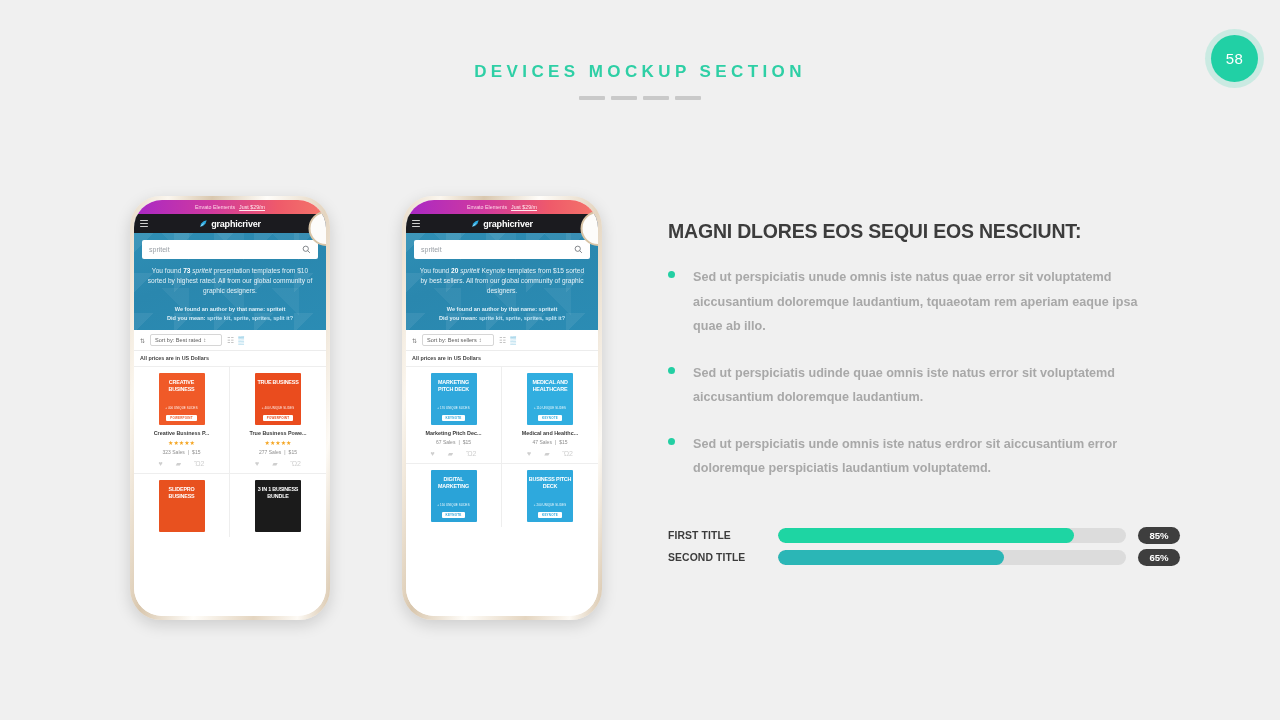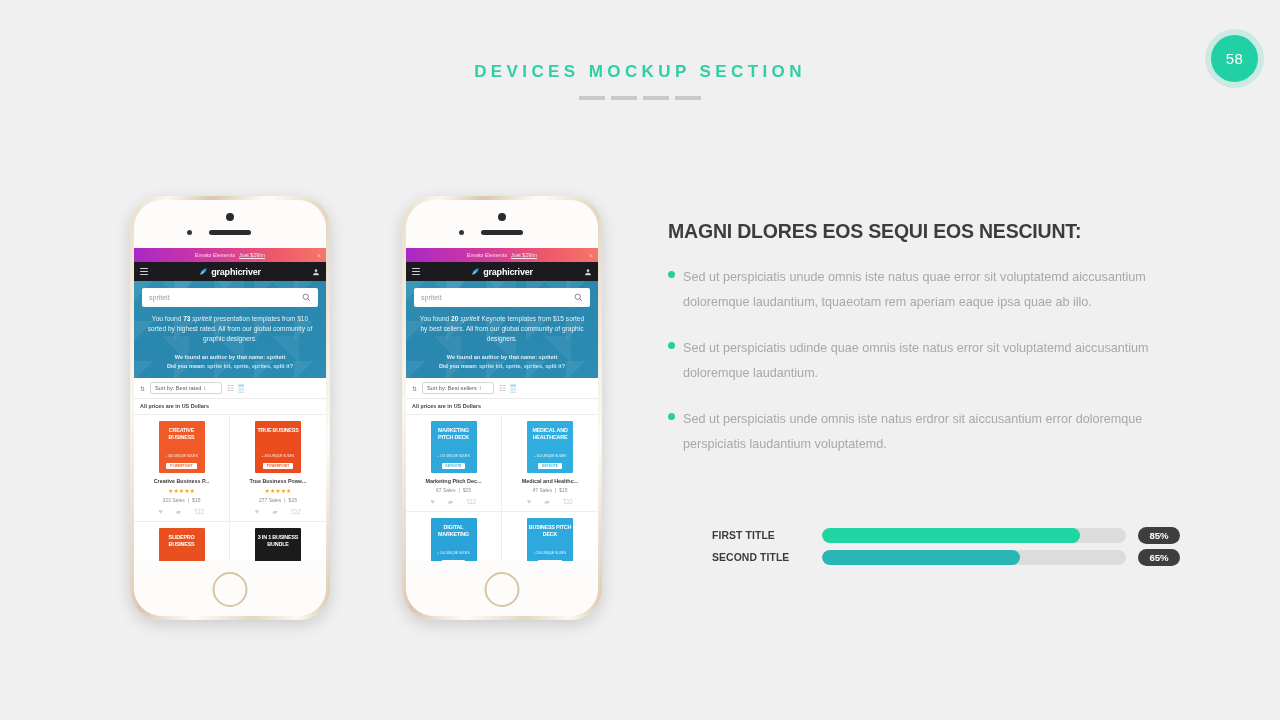--- a/index.html
+++ b/index.html
@@ -44,21 +44,21 @@
     background: linear-gradient(100deg,#e8dccb 0%,#fbf6ee 14%,#d9c7ae 30%,#fffdf9 50%,#e4d5c0 72%,#fdfaf5 88%,#d8c5ab 100%);
     padding: 4px;
     box-shadow: 0 5px 16px rgba(0,0,0,0.15);
   }
   .phone-1 { left: 130px; }
   .phone-2 { left: 402px; }
   .phone-inner {
     width: 100%; height: 100%; border-radius: 28px;
     background: #fdfcfa;
     position: relative; overflow: hidden;
-    display: flex; flex-direction: column;
+    display: flex; flex-direction: row;
   }
   .phone-top {
     height: 48px; flex: none; position: relative;
   }
   .cam { position:absolute; left: 50%; top: 13px; transform: translateX(-50%);
          width: 8px; height: 8px; border-radius: 50%; background: #2b2b30; }
   .sensor { position:absolute; left: 50%; top: 30px; margin-left: -43px;
          width: 5px; height: 5px; border-radius: 50%; background: #35353a; }
   .speaker { position:absolute; left: 50%; top: 30px; margin-left: -21px;
          width: 42px; height: 5px; border-radius: 3px; background: #2b2b30; }
@@ -157,27 +157,27 @@
   .p-name { margin-top:5px; font-size:5.4px; font-weight:bold; color:#3a3a3a; }
   .stars { margin-top:3px; color:#f5a623; font-size:6px; letter-spacing:0px; }
   .p-meta { margin-top:3px; font-size:5px; color:#8d8d8d; }
   .p-meta span { margin: 0 3px; }
   .p-acts { margin-top:5px; display:flex; justify-content:center; gap:13px; color:#cfcfcf; font-size:7px; }
 
   
   .right { position:absolute; left: 668px; top: 220px; width: 500px; }
   .r-title { font-size: 19.5px; font-weight:bold; color:#3c3c3c; letter-spacing:-0.2px; }
   .bullets { margin-top: 22px; }
-  .bullet { display:flex; gap: 8px; margin-bottom: 22px; }
+  .bullet { display:flex; gap: 18px; margin-bottom: 22px; font-weight: bold; }
   .bullet .dot { flex:none; width:7px; height:7px; border-radius:50%; background:#23cfa3; margin-top:6px; }
   .bullet p { color:#a8a8a8; font-size: 12.6px; line-height: 1.95; }
 
   
   .bars { position:absolute; left: 668px; top: 524px; width: 512px; }
-  .bar-row { display:flex; align-items:center; height: 22px; margin-left: 44px; }
+  .bar-row { display:flex; align-items:center; height: 22px; }
   .bar-label {
     width: 110px; flex:none; font-size: 10.4px; font-weight:bold;
     color:#3c3c3c; letter-spacing:.1px;
   }
   .bar-track {
     flex: 1; height: 15px; background:#dcdcdc; border-radius: 8px; overflow:hidden;
   }
   .bar-fill { height: 100%; border-radius: 8px; }
   .bar-pct {
     width: 42px; flex:none; margin-left: 12px; height: 17px;

